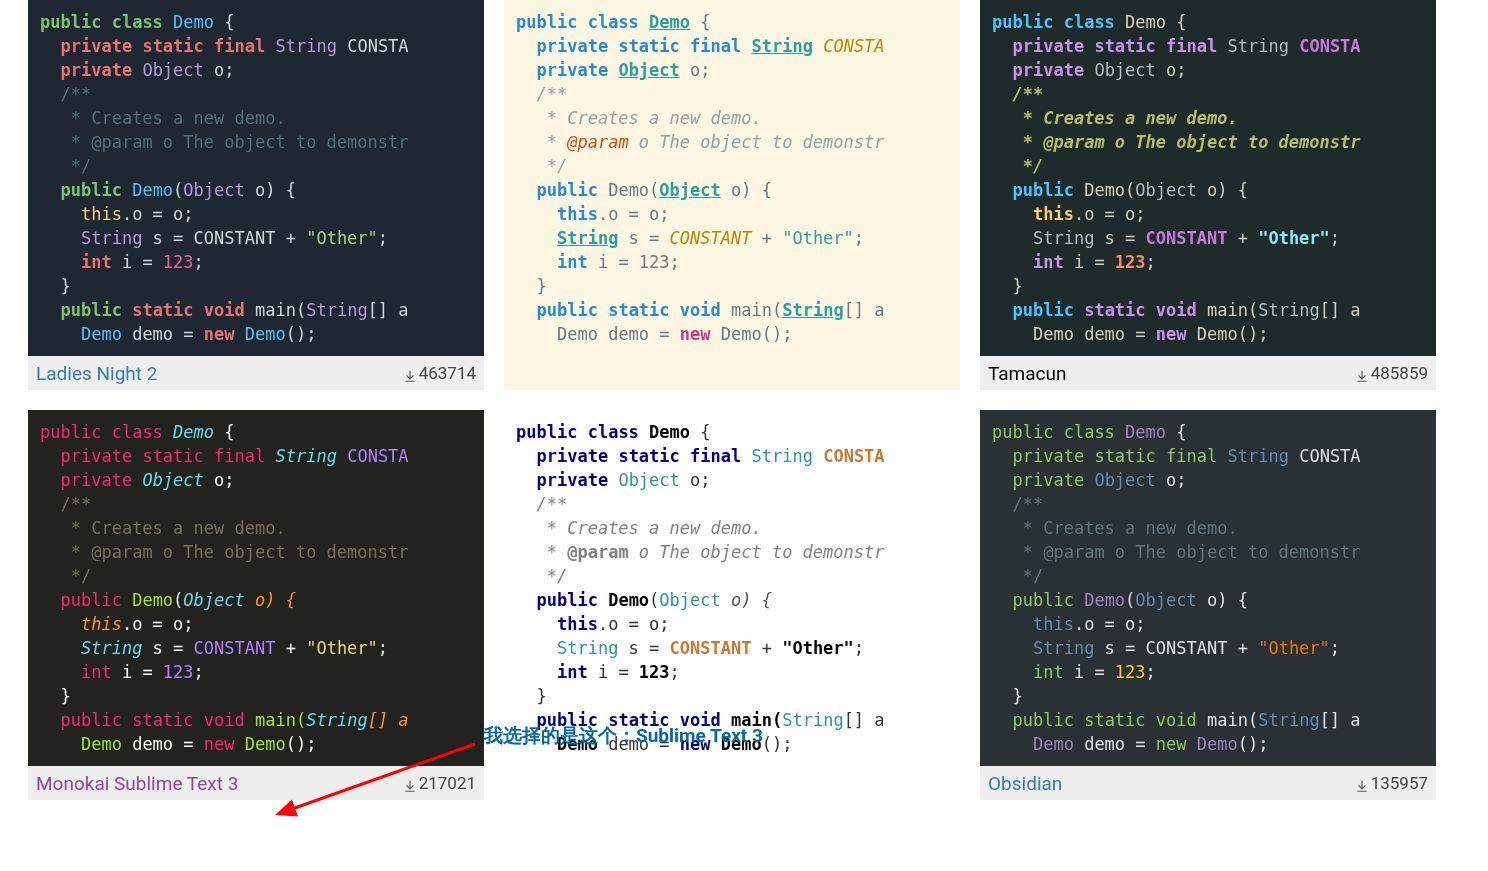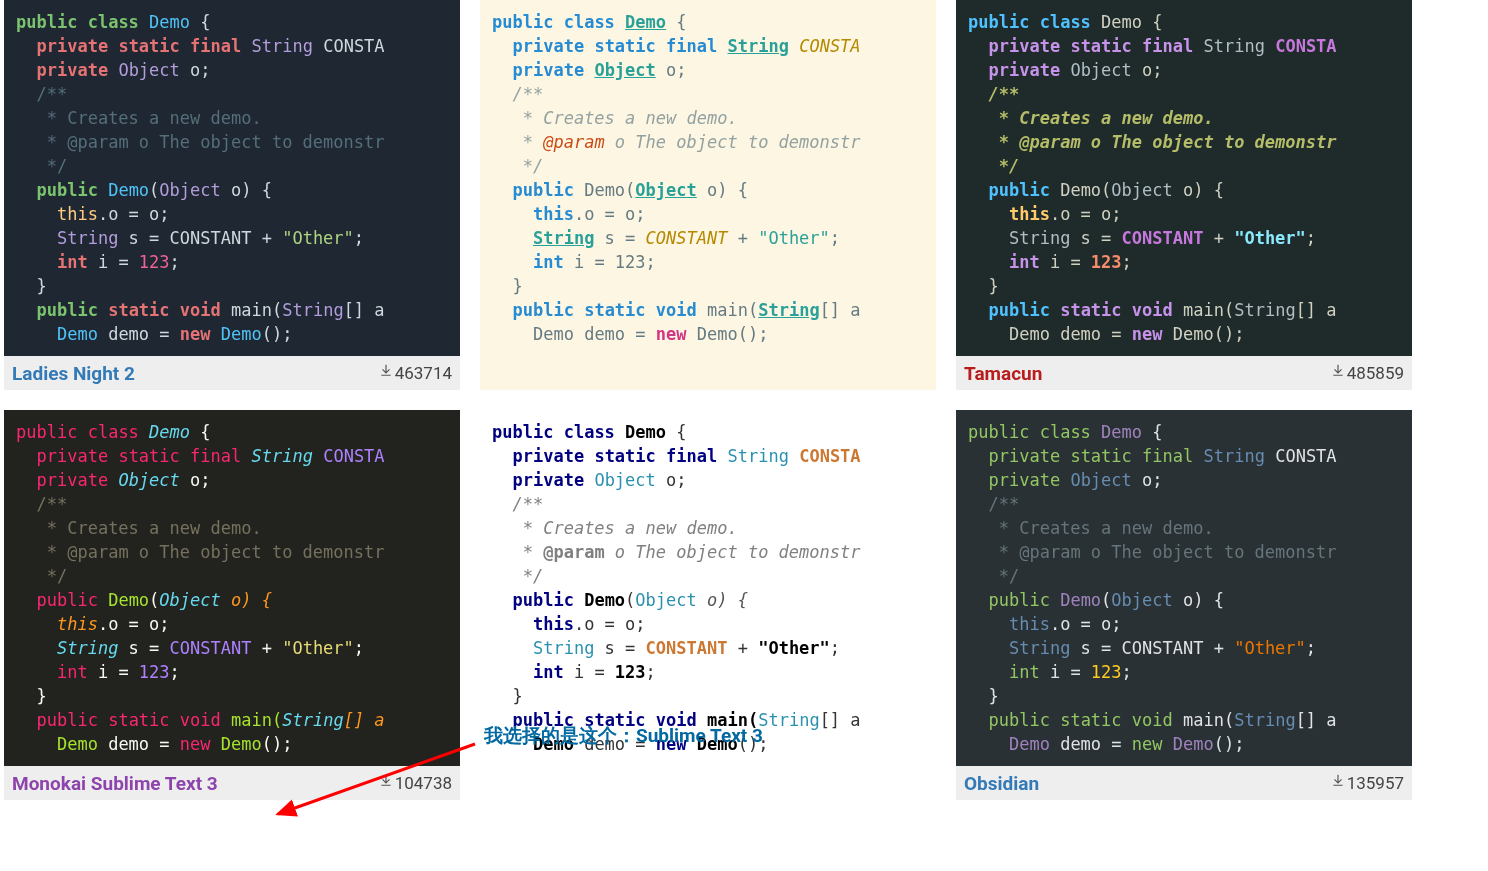--- a/index.html
+++ b/index.html
@@ -10,21 +10,21 @@
     height: 871px;
     overflow: hidden;
     position: relative;
   }
   .grid {
     display: grid;
     grid-template-columns: repeat(3, 456px);
     grid-template-rows: 390px 390px;
     column-gap: 53px;
     row-gap: 45px;
-    padding: 0 4px;
+    padding: 0 28px;
     gap: 20px;
   }
   .card {
     display: flex;
     flex-direction: column;
     width: 456px;
     height: 390px;
     overflow: hidden;
   }
   .preview {
@@ -39,22 +39,22 @@
   }
   .footer {
     height: 34px;
     background: #eeeeee;
     display: flex;
     align-items: center;
     justify-content: space-between;
     padding: 0 8px;
     font-size: 19px;
   }
-  .footer .name { font-weight: 700; }
-  .footer .dl   { color: #555; display:flex; align-items:flex-start; gap:2px; font-size:17px;}
+  .footer .name { font-weight: 400; }
+  .footer .dl   { color: #555; display:flex; align-items:flex-end; gap:2px; font-size:17px;}
   .footer .dl .dcount { color:#444; }
   .dlicon { display:inline-flex; align-items:center; }
   .dlicon svg { width:14px; height:14px; stroke:#555; }
 
   
   .ln2 { background:#1f2733; color:#cfd8dc; }
   .ln2 .kw      { color:#7bc36e; font-weight:bold; }
   .ln2 .kw2     { color:#e57373; font-weight:bold; }
   .ln2 .type    { color:#b39ddb; }
   .ln2 .cls     { color:#4fc3f7; }
@@ -85,21 +85,21 @@
   .tm .kw2     { color:#c792ea; font-weight:bold; }
   .tm .type    { color:#b0bec5; }
   .tm .cls     { color:#d0d0c0; }
   .tm .comment { color:#b5bd68; font-style:italic; font-weight:bold;}
   .tm .param   { color:#b5bd68; font-style:italic; font-weight:bold;}
   .tm .string  { color:#8be9fd; font-weight:bold;}
   .tm .num     { color:#f78c6c; font-weight:bold;}
   .tm .this    { color:#ffcb6b; font-weight:bold;}
   .tm .const   { color:#c678dd; font-weight:bold;}
   .tm .new     { color:#c792ea; font-weight:bold;}
-  .tm-name { color:#b91c1c; }
+  .tm-name { color:#000000; }
 
   
   .mono { background:#22231e; color:#f8f8f2; }
   .mono .kw      { color:#f92672; }
   .mono .type    { color:#66d9ef; font-style:italic; }
   .mono .cls     { color:#a6e22e; }
   .mono .comment { color:#75715e; }
   .mono .string  { color:#e6db74; }
   .mono .num     { color:#ae81ff; }
   .mono .this    { color:#fd971f; font-style:italic;}
@@ -253,21 +253,21 @@
   <span class="kw">public</span> <span class="kw">static</span> <span class="kw">void</span><span class="cls"> main(</span><span class="type">String</span><span class="this">[] a</span>
     <span class="cls">Demo</span><span> demo = </span><span class="new">new</span><span> </span><span class="cls">Demo</span><span>();</span></div>
     <div class="footer">
       <span class="name mono-name">Monokai Sublime Text 3</span>
       <span class="dl">
         <span class="dlicon">
             <svg viewBox="0 0 24 24" fill="none" stroke-width="2">
               <path d="M12 3v13M6 11l6 6 6-6M4 21h16"></path>
             </svg>
           </span>
-        <span class="dcount">104738</span>
+        <span class="dcount">217021</span>
       </span>
     </div>
   </div>
 
   <div class="card">
     <div class="preview rye"><span class="kw">public</span> <span class="kw">class</span> <span class="cls">Demo</span><span> {</span>
   <span class="kw">private</span> <span class="kw">static</span> <span class="kw">final</span> <span class="type">String</span> <span class="const">CONSTA</span>
   <span class="kw">private</span> <span class="type">Object</span><span> o;</span>
   <span class="comment">/**</span>
   <span class="comment"> * Creates a new demo.</span>

